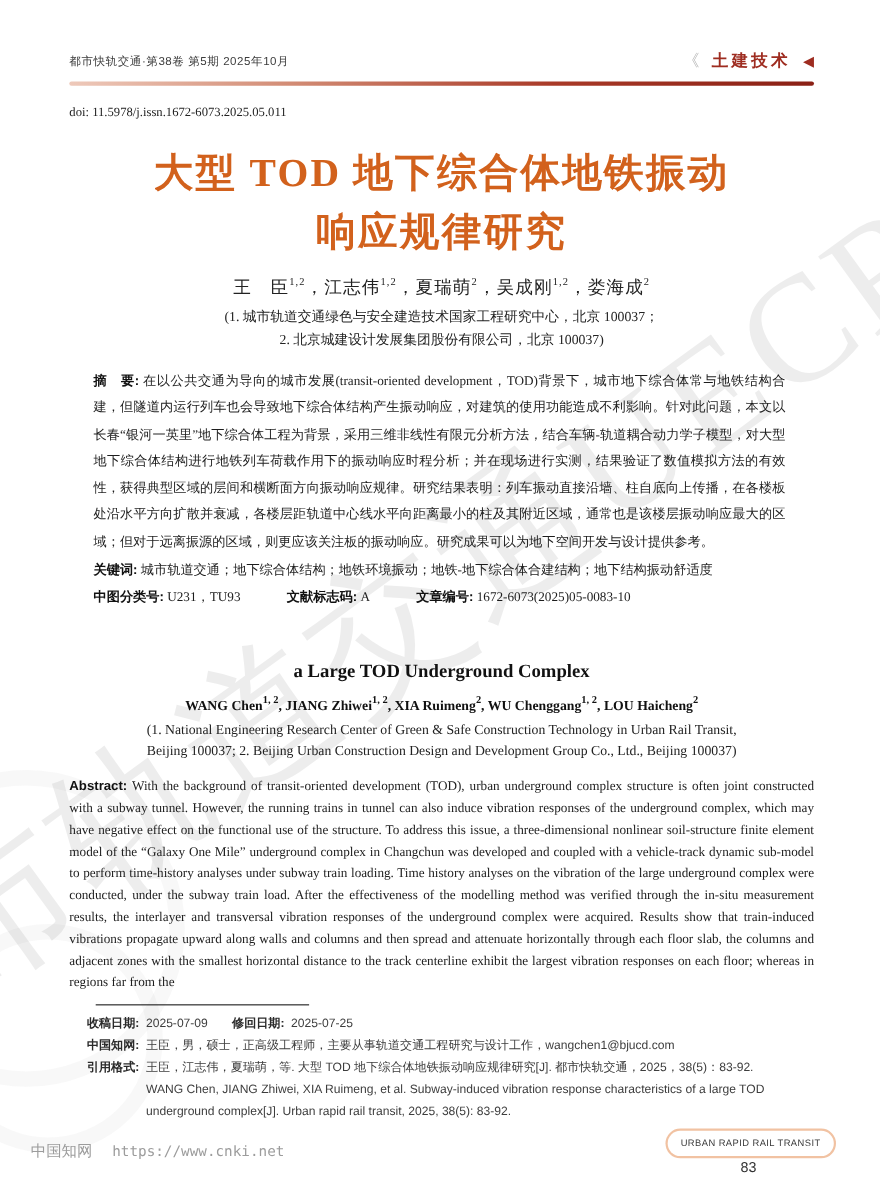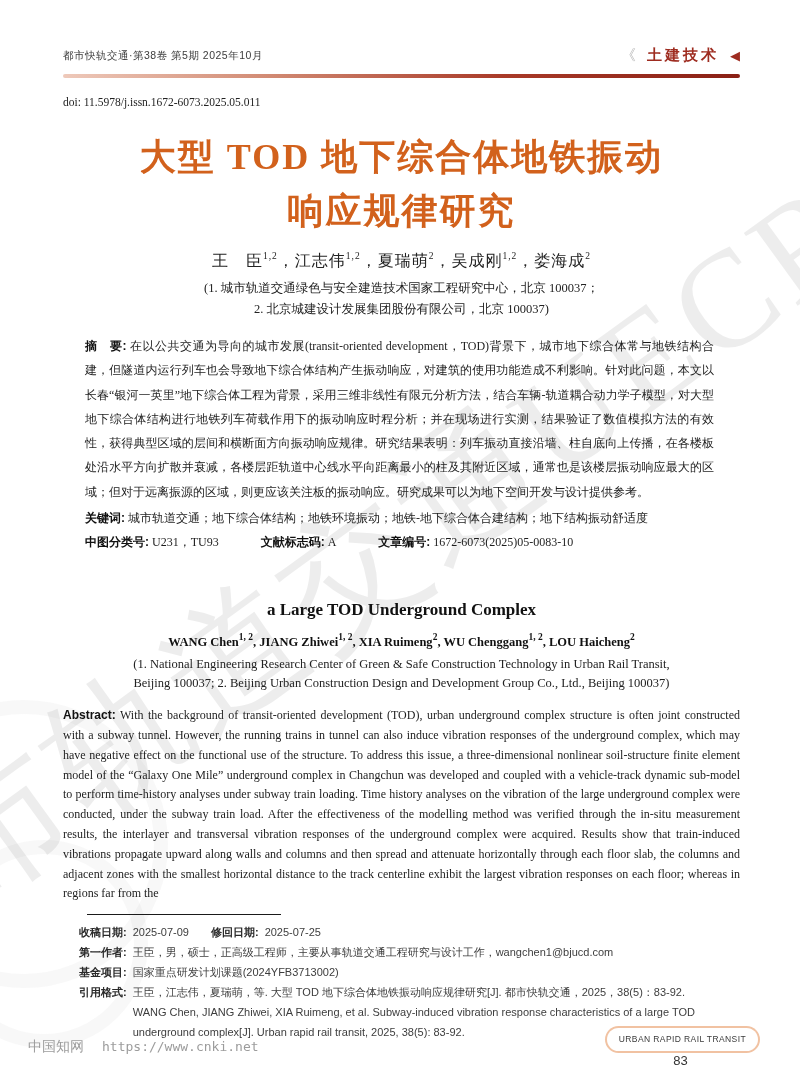--- a/index.html
+++ b/index.html
@@ -116,26 +116,22 @@
     <div class="footnote-rule"></div>
 
     <div class="footnote">
       <div class="fn-row">
         <span class="fn-label">收稿日期:</span>
         <span class="fn-value">2025-07-09</span>
         <span class="fn-label fn-gap">修回日期:</span>
         <span class="fn-value">2025-07-25</span>
       </div>
       <div class="fn-row">
-        <span class="fn-label">第一作者:</span>
+        <span class="fn-label">中国知网:</span>
         <span class="fn-value">王臣，男，硕士，正高级工程师，主要从事轨道交通工程研究与设计工作，wangchen1@bjucd.com</span>
-      </div>
-      <div class="fn-row">
-        <span class="fn-label">基金项目:</span>
-        <span class="fn-value">国家重点研发计划课题(2024YFB3713002)</span>
       </div>
       <div class="fn-row">
         <span class="fn-label">引用格式:</span>
         <div class="fn-text">
           <div>王臣，江志伟，夏瑞萌，等. 大型 TOD 地下综合体地铁振动响应规律研究[J]. 都市快轨交通，2025，38(5)：83-92.</div>
           <div>WANG Chen, JIANG Zhiwei, XIA Ruimeng, et al. Subway-induced vibration response characteristics of a large TOD underground complex[J]. Urban rapid rail transit, 2025, 38(5): 83-92.</div>
         </div>
       </div>
     </div>
 

